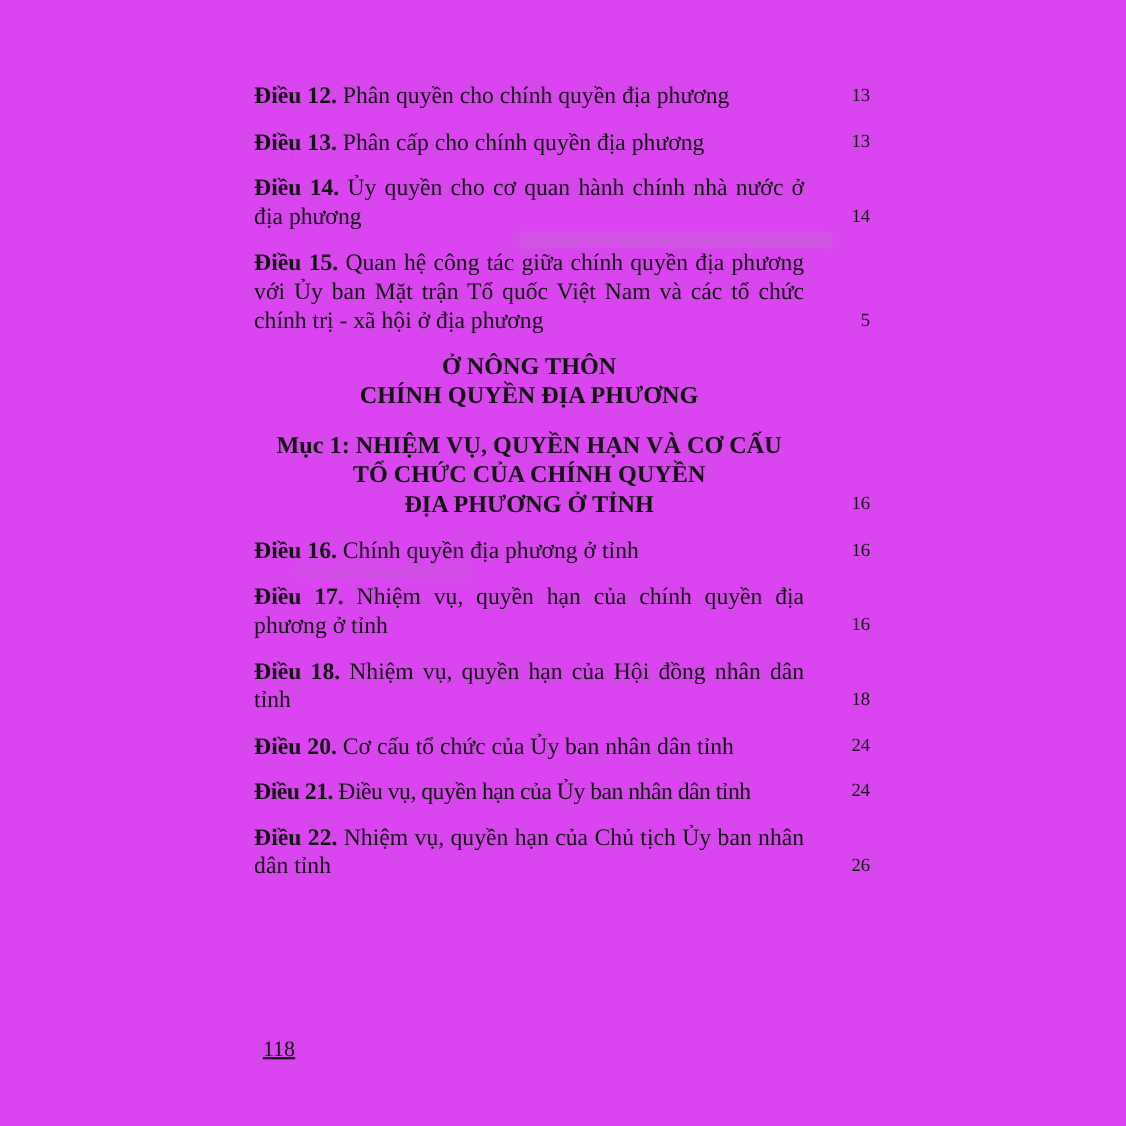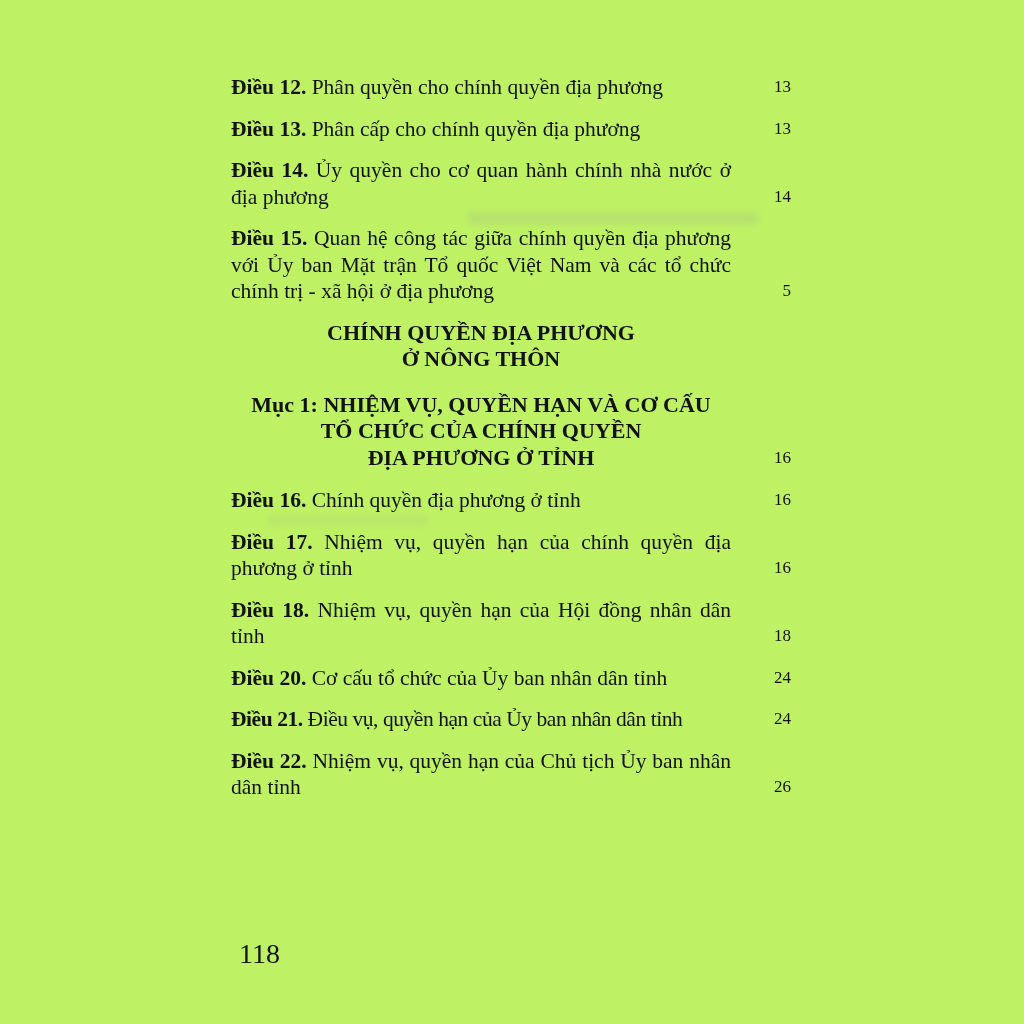--- a/index.html
+++ b/index.html
@@ -1,20 +1,20 @@
 <!DOCTYPE html>
 <html><head>
 <meta charset="utf-8">
 <style>
   html, body { margin: 0; padding: 0; background: #ffffff; }
   .page {
     position: relative;
     width: 1024px;
     height: 1024px;
-    background: #bef264;
+    background: #d946ef;
     font-family: "Liberation Serif", "DejaVu Serif", serif;
     color: #121212;
     overflow: hidden;
   }
   .content {
     position: absolute;
     left: 231px;
     top: 74px;
     width: 560px;
   }
@@ -48,22 +48,23 @@
     line-height: 26.5px;
     padding-right: 12px;
   }
   .chapter-kicker { margin: 16px 0 12px 0; }
   .chapter-title { margin: 0 0 18px 0; }
   .section-heading { margin: 19px 0 16px 0; }
   .footer-page-number {
     position: absolute;
     left: 239px;
     top: 941px;
-    font-size: 28px;
+    font-size: 20px;
     line-height: 26px;
+    text-decoration: underline;
   }
   .bleed {
     position: absolute;
     background: #9a9a9a;
     filter: blur(3px);
     border-radius: 3px;
   }
   .bleed-1 { left: 468px; top: 212px; width: 290px; height: 13px; opacity: 0.18; }
   .bleed-2 { left: 268px; top: 515px; width: 160px; height: 11px; opacity: 0.12; }
 </style>
@@ -93,22 +94,22 @@
     </div>
 
     <div class="entry">
       <div class="entry-text"><span class="lbl">Điều 15.</span> <span>Quan hệ công tác giữa chính quyền địa phương với Ủy ban Mặt trận Tổ quốc Việt Nam và các tổ chức chính trị - xã hội ở địa phương</span></div>
       <div class="entry-page">5</div>
     </div>
 
 
     <div class="heading-row chapter-title">
       <div class="heading-text">
+        <div>Ở NÔNG THÔN</div>
         <div>CHÍNH QUYỀN ĐỊA PHƯƠNG</div>
-        <div>Ở NÔNG THÔN</div>
       </div>
       <div class="entry-page"></div>
     </div>
 
     <div class="heading-row section-heading">
       <div class="heading-text">
         <div>Mục 1: NHIỆM VỤ, QUYỀN HẠN VÀ CƠ CẤU</div>
         <div>TỔ CHỨC CỦA CHÍNH QUYỀN</div>
         <div>ĐỊA PHƯƠNG Ở TỈNH</div>
       </div>

